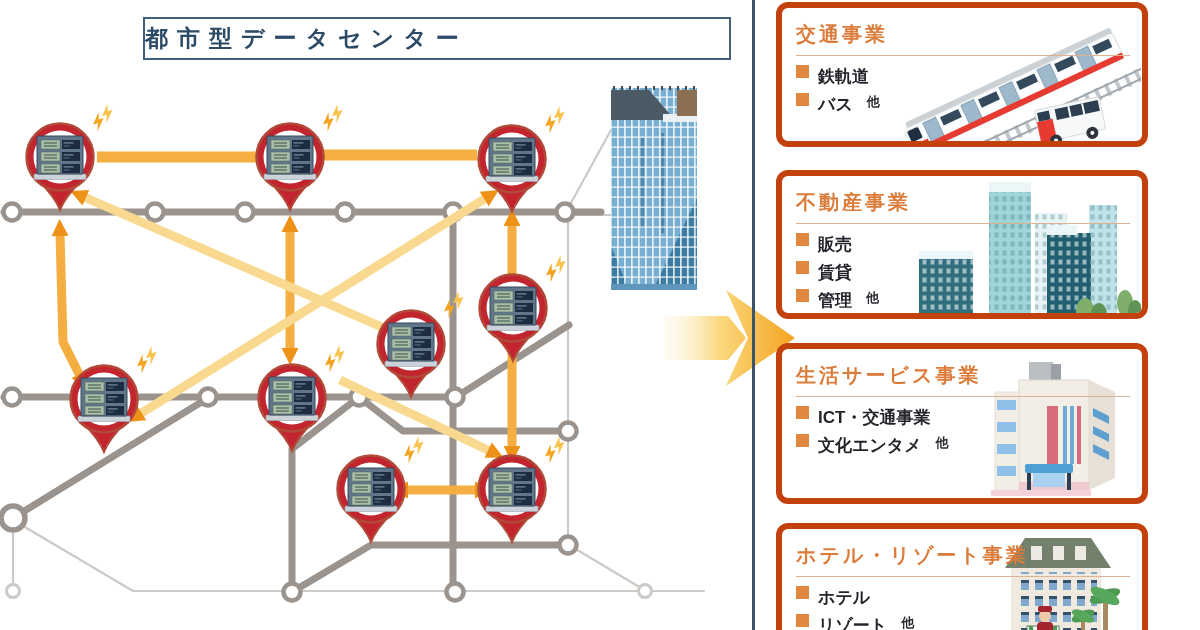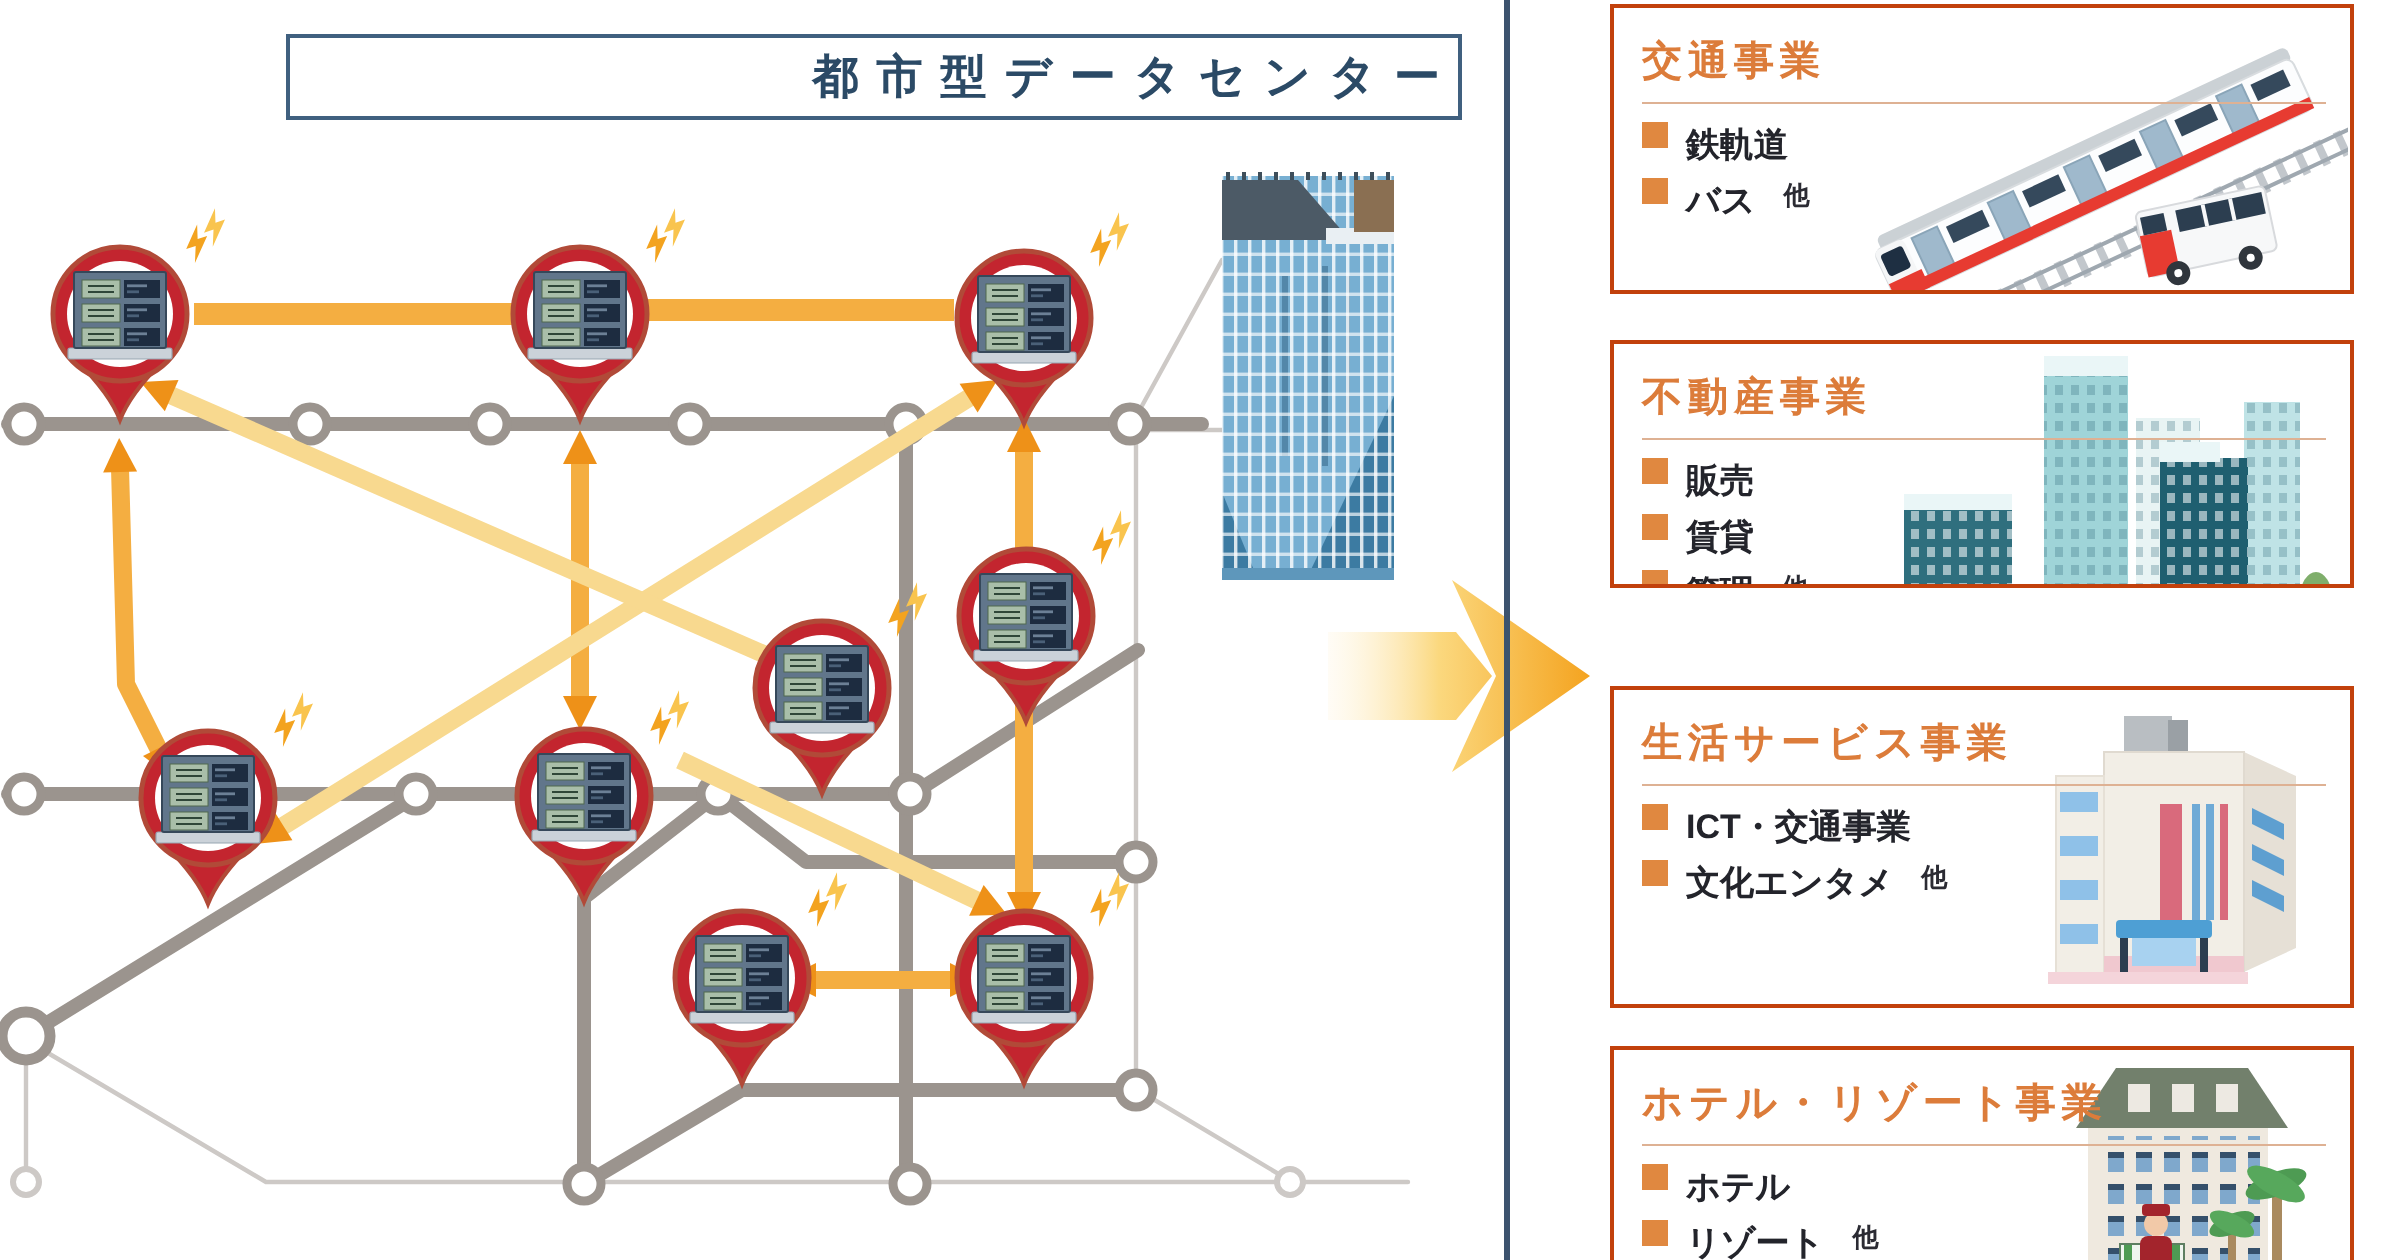--- a/index.html
+++ b/index.html
@@ -1,28 +1,28 @@
 <!DOCTYPE html>
 <html><head>
 <meta charset="utf-8">
 <style>
   html,body{margin:0;padding:0}
   body{width:1200px;height:630px;overflow:hidden;position:relative;background:#fff;
        font-family:"Liberation Sans","DejaVu Sans",sans-serif}
   .title-box{position:absolute;left:143px;top:17px;width:588px;height:43px;
        border:2.5px solid #40607F;box-sizing:border-box;background:#fff;
-       display:flex;align-items:center;justify-content:flex-end}
+       display:flex;align-items:center;justify-content:flex-start}
   .title-box span{font-size:23px;font-weight:700;letter-spacing:9px;color:#2B4A66;white-space:nowrap}
   .divider{position:absolute;left:752px;top:0;width:3px;height:630px;background:#3C536E}
   #net,#bigarrow,#bldg{position:absolute}
   #net{left:0;top:0}
   #bldg{left:603px;top:78px}
   #bigarrow{left:650px;top:282px}
-  .panel{position:absolute;left:805px;width:372px;background:#fff;border:2px solid #c2410c;
-       border-radius:0;box-sizing:border-box;overflow:hidden}
+  .panel{position:absolute;left:776px;width:372px;background:#fff;border:6px solid #c2410c;
+       border-radius:12px;box-sizing:border-box;overflow:hidden}
   .panel h2{margin:13px 0 0 14px;font-size:20px;letter-spacing:3px;color:#DC7C3A;font-weight:800;position:relative;z-index:2}
   .panel .rule{height:1px;background:#DEB193;margin:7px 12px 0 14px;position:relative;z-index:2}
   .panel ul{list-style:none;margin:9px 0 0 14px;padding:0;position:relative;z-index:2}
   .panel li{display:flex;align-items:flex-start;height:28px;font-size:17px;font-weight:700;color:#23242B;white-space:nowrap}
   .bullet{width:13px;height:13px;background:#E08840;margin-right:9px;flex:0 0 auto}
   .suffix{font-size:13px;font-weight:600;margin-left:14px;color:#2B2B33}
   .illus{position:absolute;right:1px;top:1px;z-index:1}
 </style>
 </head>
 <body>
@@ -401,21 +401,21 @@
         <span>鉄軌道</span>
       </li>
     <li>
         <span class="bullet"></span>
         <span>バス</span>
         <span class="suffix">他</span>
       </li>
   </ul>
 </div>
 
-<div class="panel" style="top:170px;height:124px">
+<div class="panel" style="top:170px;height:149px">
   <svg class="illus" width="252" height="152" viewBox="0 0 252 152">
     <defs>
       <pattern id="pwA" patternUnits="userSpaceOnUse" width="8" height="9">
         <rect x="1.5" y="1.5" width="4" height="5" fill="rgba(255,255,255,0.55)"></rect>
       </pattern>
       <pattern id="pwB" patternUnits="userSpaceOnUse" width="8" height="9">
         <rect x="1.5" y="1.5" width="4" height="5" fill="rgba(42,100,120,0.28)"></rect>
       </pattern>
     </defs>
     <rect x="100" y="12" width="42" height="132" fill="#9FD4D8"></rect>

